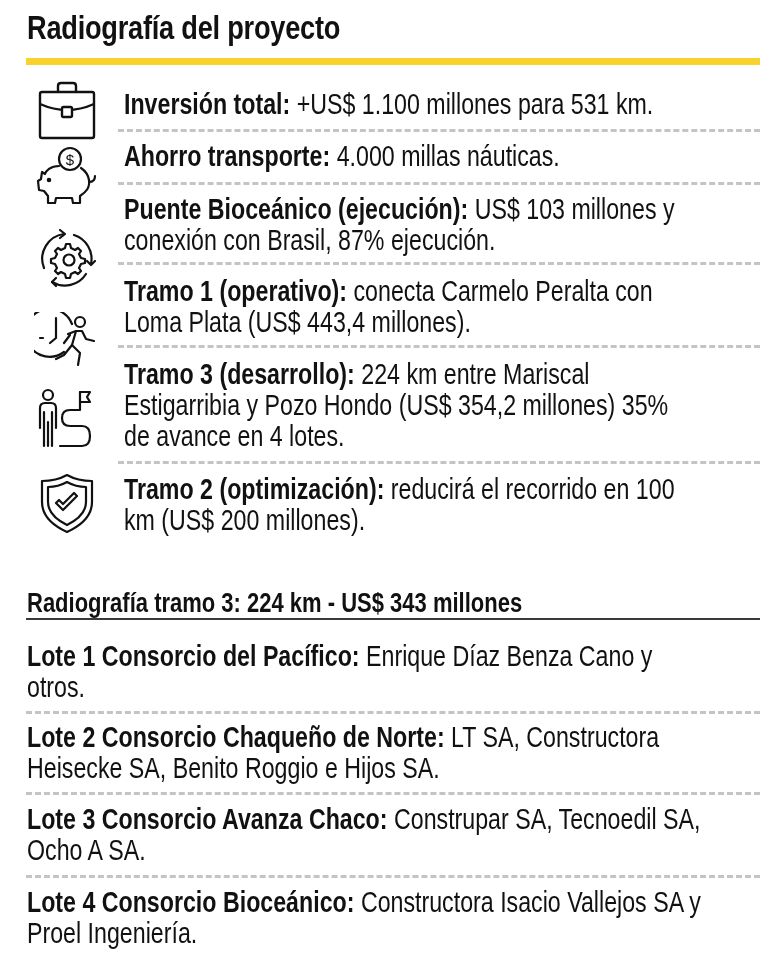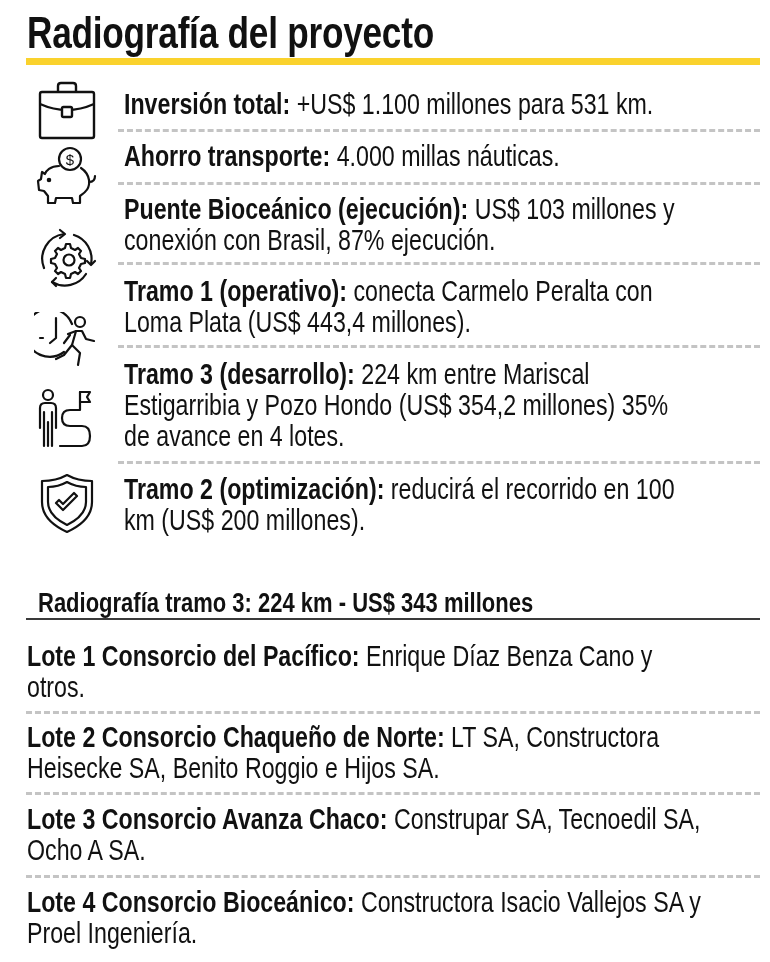--- a/index.html
+++ b/index.html
@@ -1,31 +1,31 @@
 <!DOCTYPE html>
 <html><head>
 <meta charset="utf-8">
 <style>
   html, body { margin: 0; padding: 0; background: #ffffff; }
   body { width: 770px; height: 962px; position: relative; overflow: hidden;
          font-family: "Liberation Sans", sans-serif; color: #111; }
   .cond { display: inline-block; transform-origin: 0 50%; white-space: nowrap; }
-  #title { position: absolute; left: 27px; top: 8px; font-size: 44px; font-weight: 700;
+  #title { position: absolute; left: 27px; top: 8px; font-size: 34px; font-weight: 700;
            letter-spacing: -0.3px; }
   #title .cond { transform: scaleX(0.80); }
   #yellow-bar { position: absolute; left: 26px; top: 58px; width: 734px; height: 7px; }
   .item { position: absolute; left: 124px; width: 640px; }
   .line { position: absolute; left: 0; height: 31px; line-height: 31px; font-size: 29px;
           white-space: nowrap; }
   .line .cond { transform: scaleX(0.80); }
   .b { font-weight: 700; }
   .dash { position: absolute; height: 0; border-top: 3px dashed #c4c4c4; }
   .icon { position: absolute; left: 34px; width: 66px; height: 62px; }
   .icon svg { width: 100%; height: 100%; }
-  #subtitle { position: absolute; left: 38px; top: 587px; font-size: 27.5px; font-weight: 700;
+  #subtitle { position: absolute; left: 27px; top: 587px; font-size: 27.5px; font-weight: 700;
               height: 31px; line-height: 31px; }
   #subtitle .cond { transform: scaleX(0.80); }
   #sub-rule { position: absolute; left: 26px; top: 618px; width: 734px; height: 2px; background: #3a3a3a; }
   .lote { position: absolute; left: 27px; width: 735px; }
 </style>
 </head>
 <body style="color: rgb(17, 17, 17);">
 
 <div id="title"><span class="cond">Radiografía del proyecto</span></div>
 <div id="yellow-bar" style="background: rgb(250, 210, 45);"></div>

